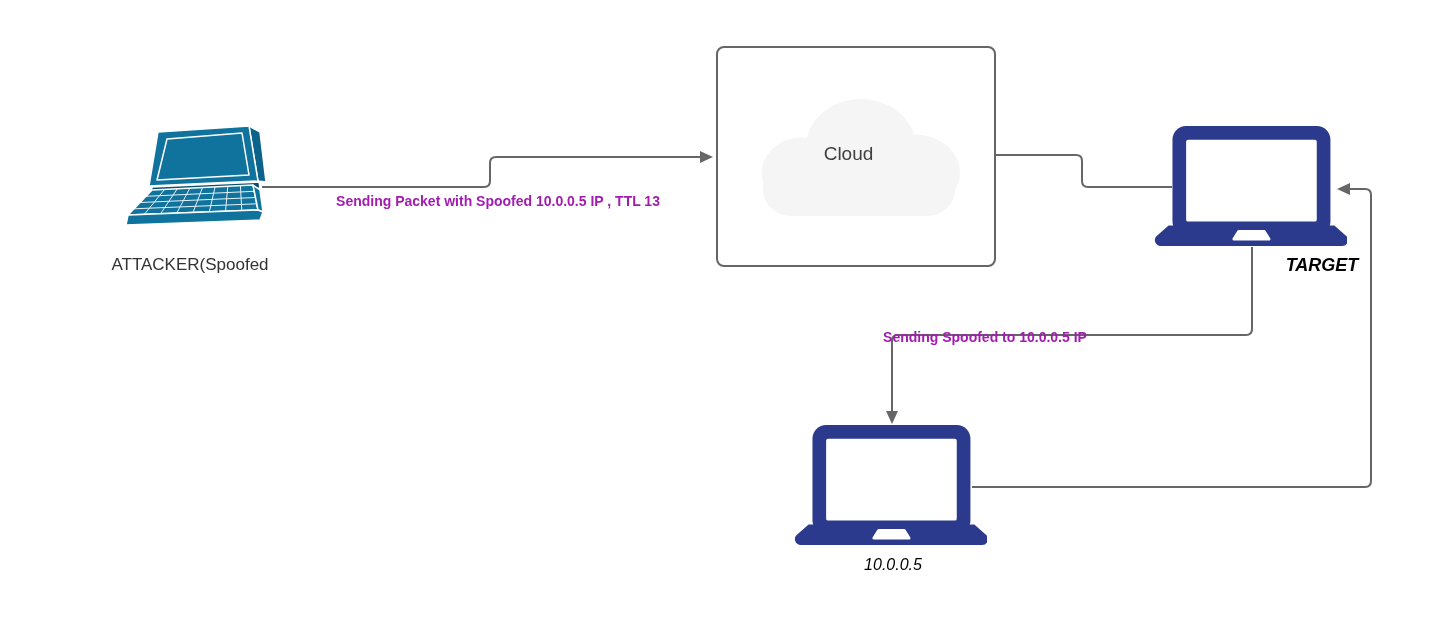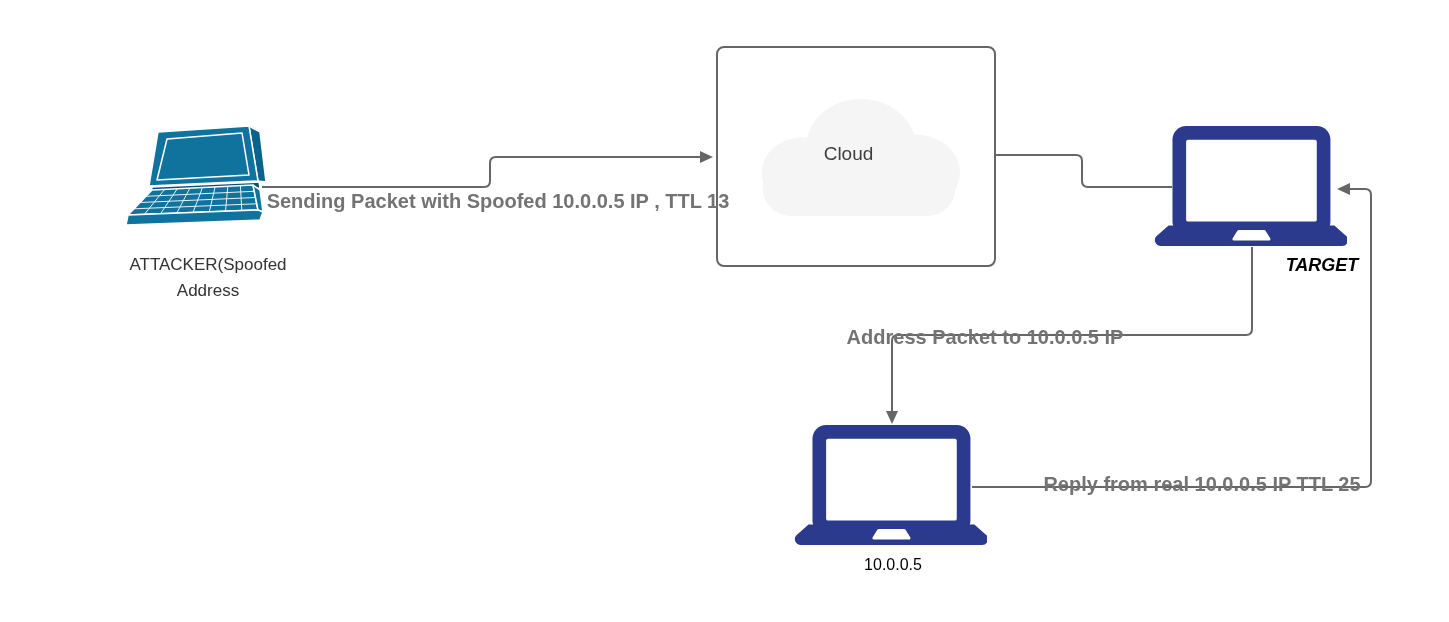--- a/index.html
+++ b/index.html
@@ -6,30 +6,30 @@
   .canvas {
     position:relative; width:1449px; height:622px; background:#ffffff;
     font-family:"Liberation Sans", sans-serif; overflow:hidden;
   }
   .edges-svg { position:absolute; left:0; top:0; width:1449px; height:622px; }
   .edge { stroke:#666666; stroke-width:2; fill:none; stroke-linejoin:round; }
   .arrowhead { fill:#666666; stroke:none; }
 
   .edge-label {
     position:absolute; transform:translate(-50%,-50%);
-    font-size:20px; font-weight:bold; color:#737373; white-space:nowrap;
+    font-size:14px; font-weight:bold; color:#a21caf; white-space:nowrap;
   }
 
   .node-icon { position:absolute; }
 
   .node-label {
     position:absolute; transform:translateX(-50%);
     text-align:center; color:#333333;
   }
-  .attacker-label { font-size:17px; line-height:26px;margin-left:18px; }
+  .attacker-label { font-size:17px; line-height:26px; }
   .target-label  { font-size:18px; font-weight:bold; font-style:italic; color:#000000; }
   .host-label    { font-size:16px; color:#000000; }
 
   .cloud-box {
     position:absolute; left:716px; top:46px; width:280px; height:221px;
     box-sizing:border-box; border:2px solid #666666; border-radius:8px;
     background:#ffffff;
   }
   .cloud-shape-svg { position:absolute; left:0; top:0; width:100%; height:100%; }
   .cloud-label {
@@ -91,21 +91,20 @@
       <line x1="89.9" y1="66.1" x2="76.8" y2="91.1"></line>
       <line x1="102.5" y1="65.5" x2="93" y2="90.5"></line>
       <line x1="115.1" y1="64.9" x2="109.3" y2="89.9"></line>
       <line x1="127.8" y1="64.3" x2="125.5" y2="89.3"></line>
       <line x1="140.4" y1="63.6" x2="141.8" y2="88.6"></line>
     </g>
   </svg>
 
   <div class="node-label attacker-label" style="left:190px; top:252px;">
     <div>ATTACKER(Spoofed</div>
-    <div>Address</div>
   </div>
 
   <div class="cloud-box">
     <svg class="cloud-shape-svg" viewBox="0 0 280 221">
       <g fill="#f5f5f5">
         <ellipse cx="145" cy="101" rx="56" ry="49"></ellipse>
         <ellipse cx="85" cy="127" rx="41" ry="36"></ellipse>
         <ellipse cx="200" cy="127" rx="46" ry="39"></ellipse>
         <rect x="45" y="115" width="196" height="56" rx="28"></rect>
       </g>
@@ -125,19 +124,18 @@
   </svg>
 
   <svg class="node-icon" style="left:1152px; top:125px;" width="195" height="122" viewBox="0 0 200 125">
     <use href="#laptop-front"></use>
   </svg>
   <div class="node-label target-label" style="left:1322px; top:255px;">TARGET</div>
 
   <svg class="node-icon" style="left:792px; top:424px;" width="195" height="122" viewBox="0 0 200 125">
     <use href="#laptop-front"></use>
   </svg>
-  <div class="node-label host-label" style="left:893px; top:556px;">10.0.0.5</div>
+  <div class="node-label host-label" style="left:893px; top:556px;font-style:italic;">10.0.0.5</div>
 
   <div class="edge-label" style="left:498px; top:201px;">Sending Packet with Spoofed 10.0.0.5 IP , TTL 13</div>
-  <div class="edge-label" style="left:985px; top:337px;">Address Packet to 10.0.0.5 IP</div>
-  <div class="edge-label" style="left:1202px; top:484px;">Reply from real 10.0.0.5 IP TTL 25</div>
+  <div class="edge-label" style="left:985px; top:337px;">Sending Spoofed to 10.0.0.5 IP</div>
 
 </div>
 
 </body></html>

